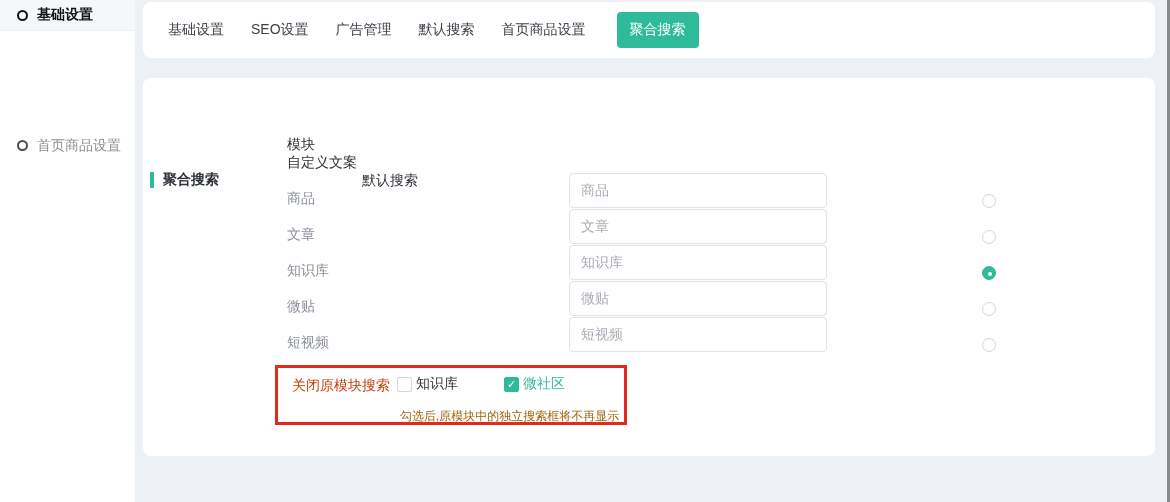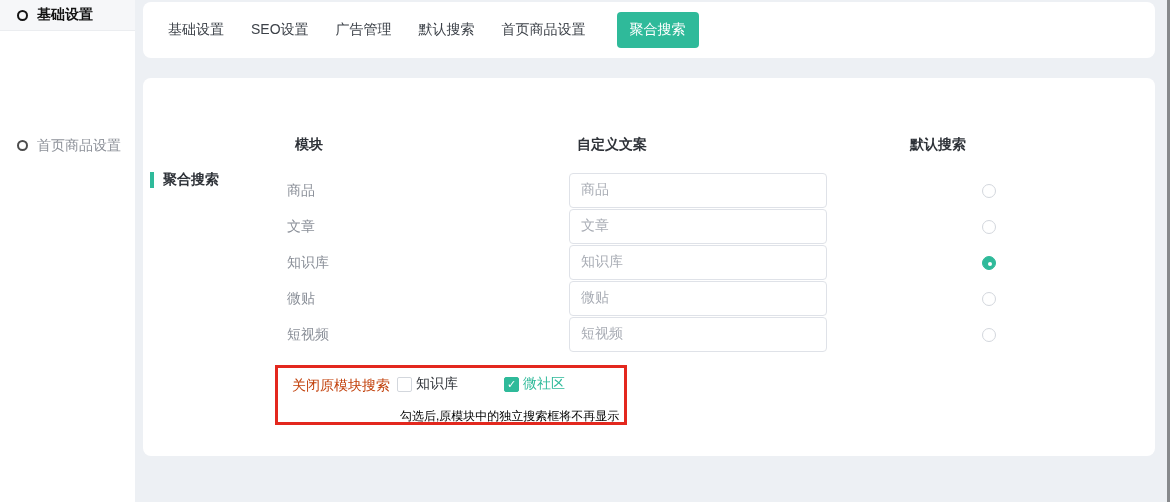--- a/index.html
+++ b/index.html
@@ -50,27 +50,27 @@
 
   .section-title {
     position:absolute; left:7px; top:93px; display:flex; align-items:center;
   }
   .section-title .bar {
     width:4px; height:16px; background:var(--accent); margin-right:9px;
   }
   .section-title .txt { font-weight:bold; color:#2e3238; }
 
   
-  .thead { position:absolute; left:152px; top:58px; display:flex; font-weight:bold; color:#2e3238; }
+  .thead { position:absolute; left:144px; top:58px; display:flex; font-weight:normal; color:#2e3238;flex-direction:column; }
   .th-module { width:282px; }
   .th-custom { width:258px; }
   .th-default { margin-left:75px; }
 
   .rows { position:absolute; left:144px; top:94px; }
-  .trow { display:flex; align-items:center; height:36px; }
+  .trow { display:flex; align-items:flex-end; height:36px; }
   .trow .module { width:282px; color:#8b9099; line-height:19px; }
   .trow input {
     width:258px; height:35px; border:1px solid #dfe2e8; border-radius:4px;
     padding:0 11px; font-size:14px; color:#a9adb5; background:#fff; outline:none;
     font-family:inherit;
   }
   .trow .radio-cell { margin-left:155px; padding-top:2px; }
   .radio {
     display:block; width:14px; height:14px; border-radius:50%;
     border:1px solid #d3d7dd; background:#fff; cursor:pointer; position:relative;
@@ -90,21 +90,21 @@
   .cb-group { position:absolute; left:254px; top:297px; display:flex; align-items:center; }
   .checkbox {
     width:15px; height:15px; border:1px solid #d3d7dd; border-radius:2px;
     background:#fff; cursor:pointer; display:flex; align-items:center; justify-content:center;
   }
   .checkbox.checked { background:var(--accent); border-color:var(--accent); }
   .checkbox .check-glyph { color:#fff; font-size:11px; line-height:1; font-weight:bold; }
   .cb-label { margin-left:4px; color:#33373d; cursor:pointer; }
   .cb-label.green { color:var(--accent); }
   .cb-gap { width:46px; }
-  .hint { position:absolute; left:257px; top:330px; font-size:12px; color:#000000; }
+  .hint { position:absolute; left:257px; top:330px; font-size:12px; color:#a16207; }
 
   .scrollbar {
     position:absolute; right:0; top:0; width:3px; height:502px; background:#87898c;
   }
 </style>
 </head>
 <body>
 
 <div class="sidebar">
   <div class="side-item active">

